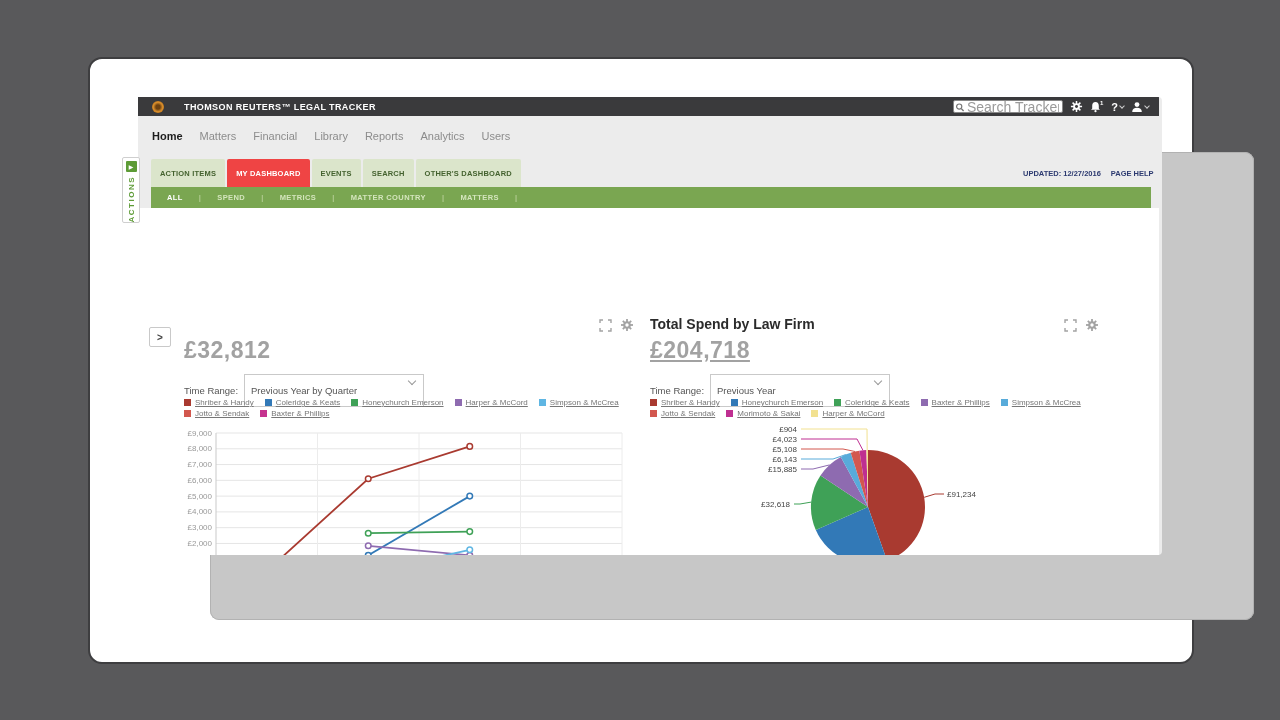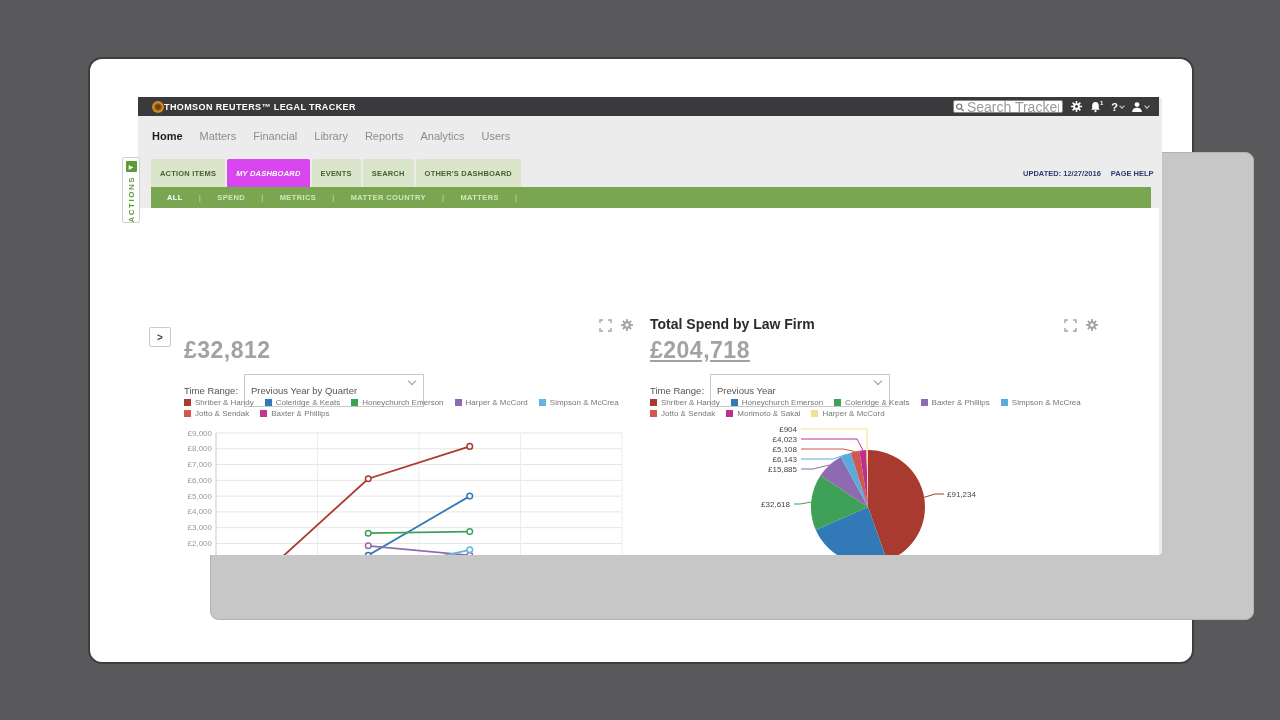--- a/index.html
+++ b/index.html
@@ -12,21 +12,21 @@
   .app-frame { position:absolute; left:120px; top:93px; width:1044px; height:468px;
                background:#c7c7c7; border-radius:9px; box-shadow:0 0 0 1px #b2b2b2 inset; }
   .app-content { position:absolute; left:136px; top:95px; width:1024px; height:458px;
                  background:#ececec; border-radius:0 4px 4px 0; overflow:hidden; }
 
   
   .titlebar { position:absolute; left:0; top:0; width:1021px; height:19px; background:#3a3a3c;
               display:flex; align-items:center; }
   .logo { width:12px; height:12px; border-radius:50%; margin-left:14px;
           background:radial-gradient(circle at 50% 50%, #6d4110 25%, #d98e2b 55%, #a86413 90%); }
-  .brand { color:#fff; font-size:9px; font-weight:bold; letter-spacing:.4px; margin-left:0; }
+  .brand { color:#fff; font-size:9px; font-weight:bold; letter-spacing:.4px; margin-left:20px; }
   .tb-right { margin-left:auto; display:flex; align-items:center; gap:7px; margin-right:10px; }
   .search-wrap { position:relative; }
   .search-wrap input { width:110px; height:13px; font-size:14px; border:1px solid #888; border-radius:2px;
                        padding:0 3px 0 13px; color:#444; background:#fff; outline:none; }
   .search-wrap input::placeholder { color:#9a9a9a; }
   .search-wrap .mag { position:absolute; left:2px; top:1px; }
   .tb-ico { display:flex; align-items:center; color:#fff; }
   .badge1 { color:#fff; font-size:6px; font-weight:bold; position:relative; top:-4px; left:-1px; }
   .qmark { color:#fff; font-weight:bold; font-size:11px; }
   .chev-dn { width:4px; height:4px; border-right:1px solid #cfcfcf; border-bottom:1px solid #cfcfcf;
@@ -34,21 +34,21 @@
 
   
   .mainnav { position:absolute; left:14px; top:33px; display:flex; gap:17px; font-size:11px; color:#8c8c8c;justify-content:center; }
   .mainnav .nav-item { cursor:pointer; }
   .mainnav .nav-item.active { color:#1d1d1d; font-weight:bold; }
 
   
   .tabrow { position:absolute; left:13px; top:62px; display:flex; gap:2px; align-items:flex-start; }
   .tab { height:28px; padding:0 9px; display:flex; align-items:center; background:#dbe5cb;
          color:#44622f; font-size:7.5px; font-weight:bold; letter-spacing:.2px; border-radius:2px 2px 0 0; }
-  .tab.active { background:#d946ef; color:#fff;font-style:italic; }
+  .tab.active { background:#ef4444; color:#fff; }
   .updated-meta { position:absolute; left:885px; top:72px; font-size:7.5px; font-weight:bold; color:#2c3a70;
                   display:flex; gap:10px; }
 
   
   .subnav { position:absolute; left:13px; top:90px; width:1000px; height:21px; background:#7aa651;
             display:flex; align-items:center; font-size:7.5px; font-weight:bold; letter-spacing:.4px; }
   .subnav .sn-item { color:#d4e5bd; margin-left:16px; }
   .subnav .sn-item.active { color:#fff; }
   .subnav .sn-sep { color:#b4cd93; margin-left:16px; }
 
@@ -69,21 +69,21 @@
   .expand-btn { position:absolute; left:11px; top:119px; width:22px; height:20px; background:#fff;
                 border:1px solid #c9c9c9; border-radius:2px; color:#444; font-size:10px; font-weight:bold;
                 display:flex; align-items:center; justify-content:center; }
   .panel-icons { position:absolute; display:flex; gap:8px; align-items:center; }
   .time-range { position:absolute; display:flex; align-items:center; font-size:9.5px; color:#555; }
   .tr-select { width:180px; height:33px; border:1px solid #c9c9c9; background:#fff; margin-left:6px;
                display:flex; align-items:center; padding:0 6px; color:#555; position:relative; }
   .tr-select .chev { width:6px; height:6px; border-right:1.5px solid #999; border-bottom:1.5px solid #999;
                      transform:rotate(45deg); position:absolute; right:8px; top:3px; }
   .legend { position:absolute; display:flex; flex-wrap:wrap; column-gap:11px; row-gap:2px; font-size:8px; color:#777; }
-  .legend .li { display:flex; align-items:center; gap:4px; white-space:nowrap; }
+  .legend .li { display:flex; align-items:center; gap:4px; white-space:nowrap;text-decoration:underline; }
   .legend .sq { width:7px; height:7px; display:inline-block; }
 
   .chart-svg { position:absolute; }
   text { font-family:"Liberation Sans", sans-serif; }
 </style>
 </head>
 <body>
 
 <div class="monitor">
   <div class="app-frame"></div>

